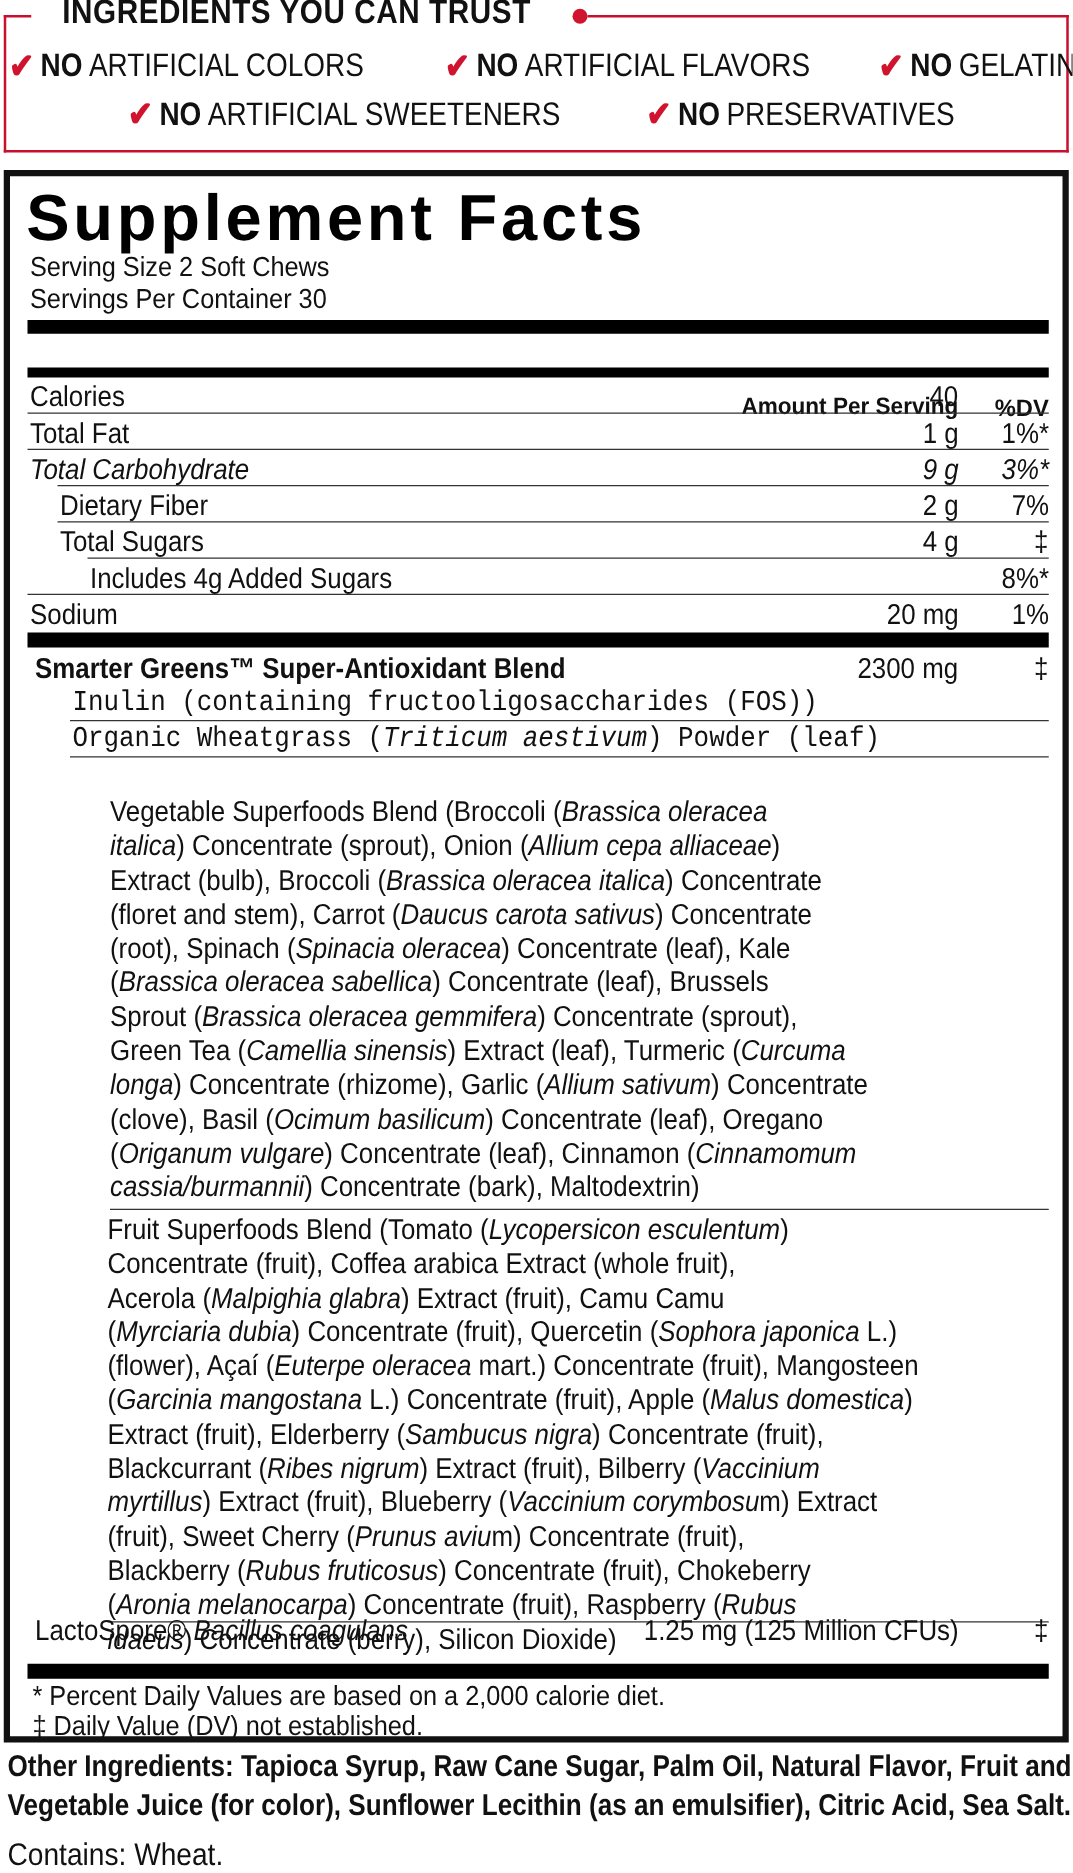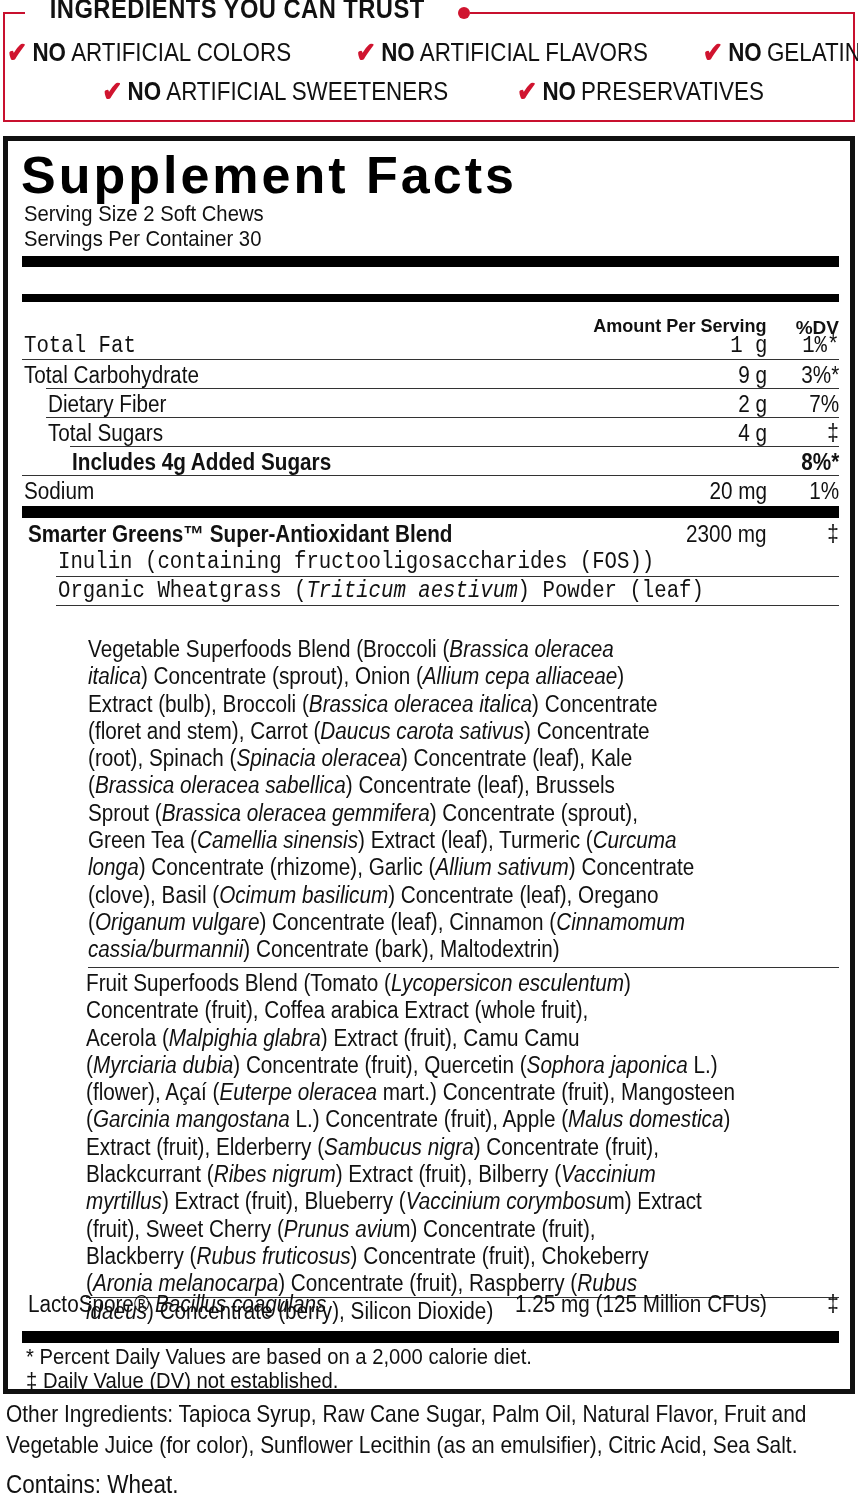--- a/index.html
+++ b/index.html
@@ -54,21 +54,21 @@
   .blend-head .lbl { font-weight: bold; }
   .sub { position: absolute; left: 48px; width: 783px; border-bottom: 1px solid #333; font-size: 23px; white-space: nowrap; height: 29px; font-family: Liberation Mono, monospace; }
   .sub span.t { position: absolute; left: 2px; top: 1px; transform: scaleX(0.9); transform-origin: left; }
 
   .para { position: absolute; left: 80px; width: 751px; font-size: 23px; line-height: 27.3px; border-bottom: 1px solid #333; }
   .para .ln { display: block; white-space: nowrap; transform: scaleX(0.9); transform-origin: left; }
   .para i { font-style: italic; }
 
   .foot { position: absolute; left: 18px; font-size: 22px; white-space: nowrap; transform: scaleX(0.92); transform-origin: left; }
 
-  .other { position: absolute; left: 6px; top: 1398px; width: 850px; font-size: 24px; line-height: 31px; }
+  .other { position: absolute; left: 6px; top: 1398px; width: 850px; font-size: 24px; line-height: 31px; font-weight: bold; }
   .other .ln { display: block; white-space: nowrap; transform: scaleX(0.87); transform-origin: left; }
   .contains { position: absolute; left: 6px; top: 1470px; font-size: 25px; transform: scaleX(0.9); transform-origin: left; white-space: nowrap; }
 </style>
 </head>
 <body>
 
 <div class="banner"></div>
 <div class="banner-topline-left"></div>
 <div class="banner-topline-right"></div>
 <div class="banner-dot"></div>
@@ -109,41 +109,46 @@
   <div class="serving s1">Serving Size 2 Soft Chews</div>
   <div class="serving s2">Servings Per Container 30</div>
 
   <div class="bar" style="top:115px;height:11px;"></div>
   <div class="hdr">
     <span class="amt">Amount Per Serving</span>
     <span class="dv">%DV</span>
   </div>
   <div class="bar" style="top:153px;height:8px;"></div>
 
-  <div class="row" style="top:190px;font-family:Liberation Mono, monospace;">
+  <div class="row" style="top:161px;">
+    <span class="lbl" style="left:2px;">Calories</span>
+    <span class="val">40</span>
+    <span class="pct"></span>
+  </div>
+  <div class="row" style="top:190px;">
     <span class="lbl" style="left:2px;">Total Fat</span>
     <span class="val">1 g</span>
     <span class="pct">1%*</span>
   </div>
-  <div class="row" style="top:219px;left:38px;width:793px;">
+  <div class="row" style="top:219px;left:38px;width:793px;font-style:italic;">
     <span class="lbl" style="left:-22px;">Total Carbohydrate</span>
     <span class="val">9 g</span>
     <span class="pct">3%*</span>
   </div>
   <div class="row" style="top:248px;left:38px;width:793px;">
     <span class="lbl" style="left:2px;">Dietary Fiber</span>
     <span class="val">2 g</span>
     <span class="pct">7%</span>
   </div>
   <div class="row" style="top:277px;left:62px;width:769px;">
     <span class="lbl" style="left:-22px;">Total Sugars</span>
     <span class="val">4 g</span>
     <span class="pct">‡</span>
   </div>
-  <div class="row" style="top:306px;font-weight:bold;">
+  <div class="row" style="top:306px;">
     <span class="lbl" style="left:50px;">Includes 4g Added Sugars</span>
     <span class="val"></span>
     <span class="pct">8%*</span>
   </div>
   <div class="row noline" style="top:335px;">
     <span class="lbl" style="left:2px;">Sodium</span>
     <span class="val">20 mg</span>
     <span class="pct">1%</span>
   </div>
 

